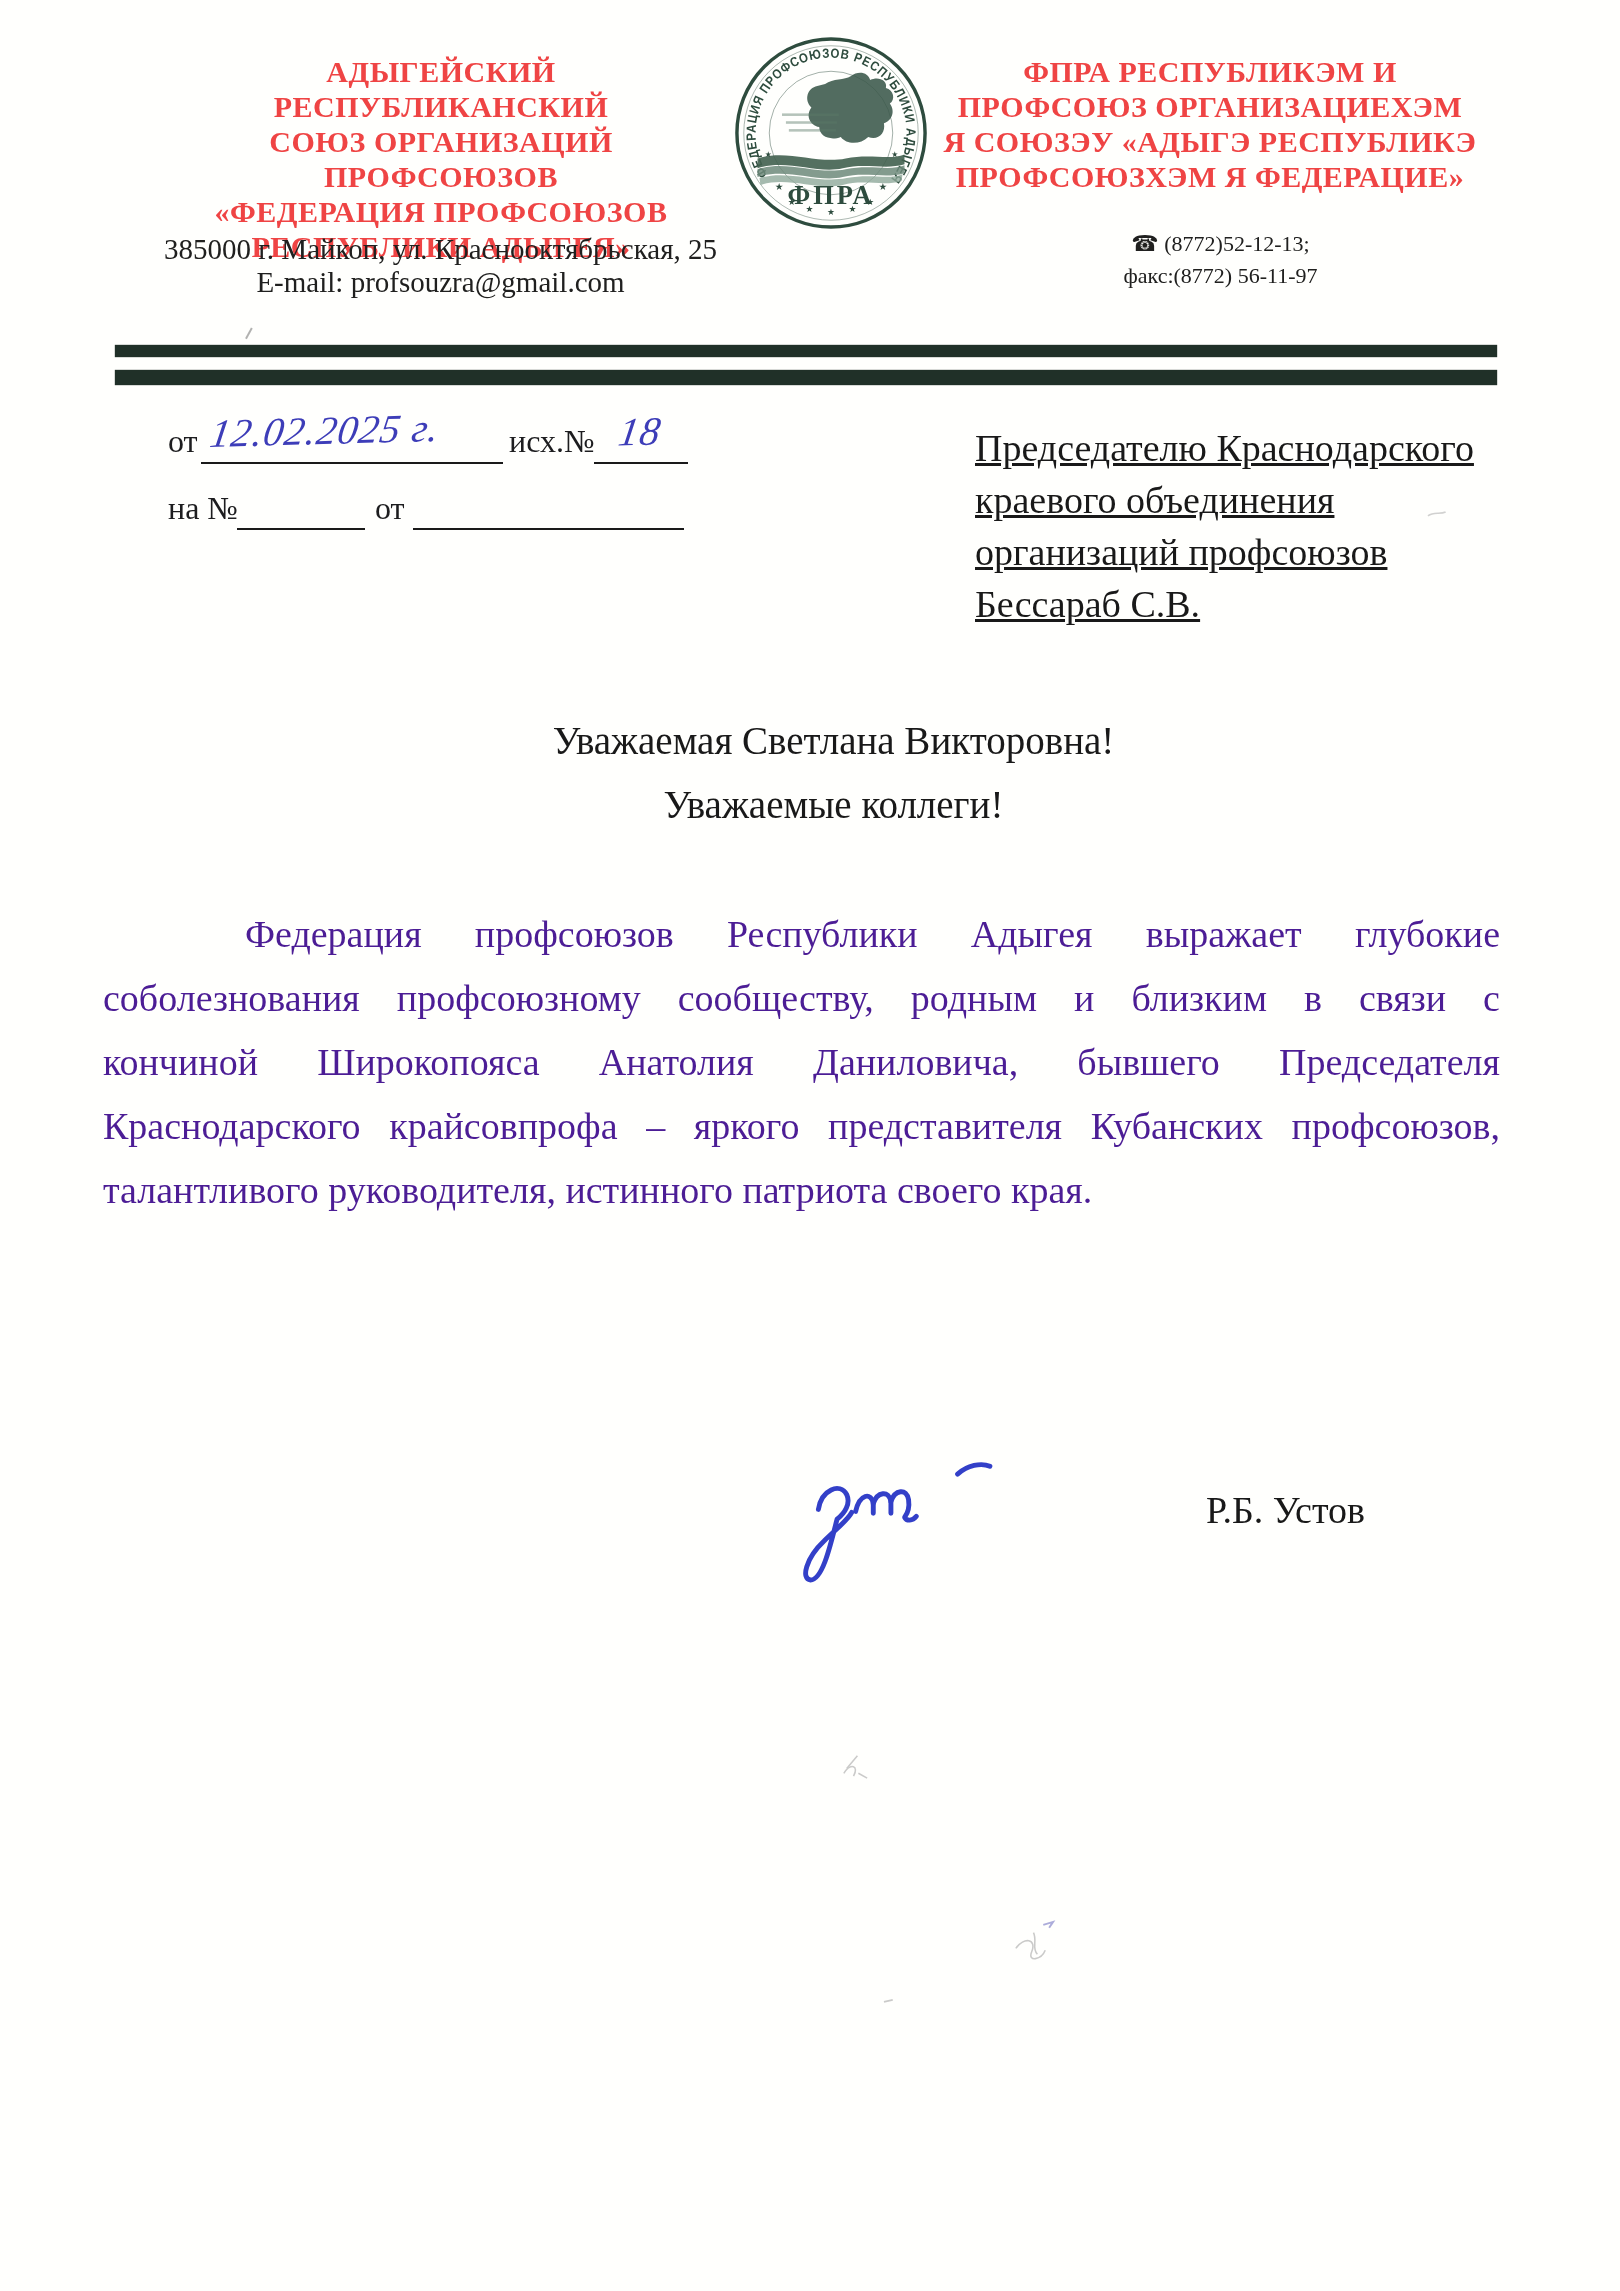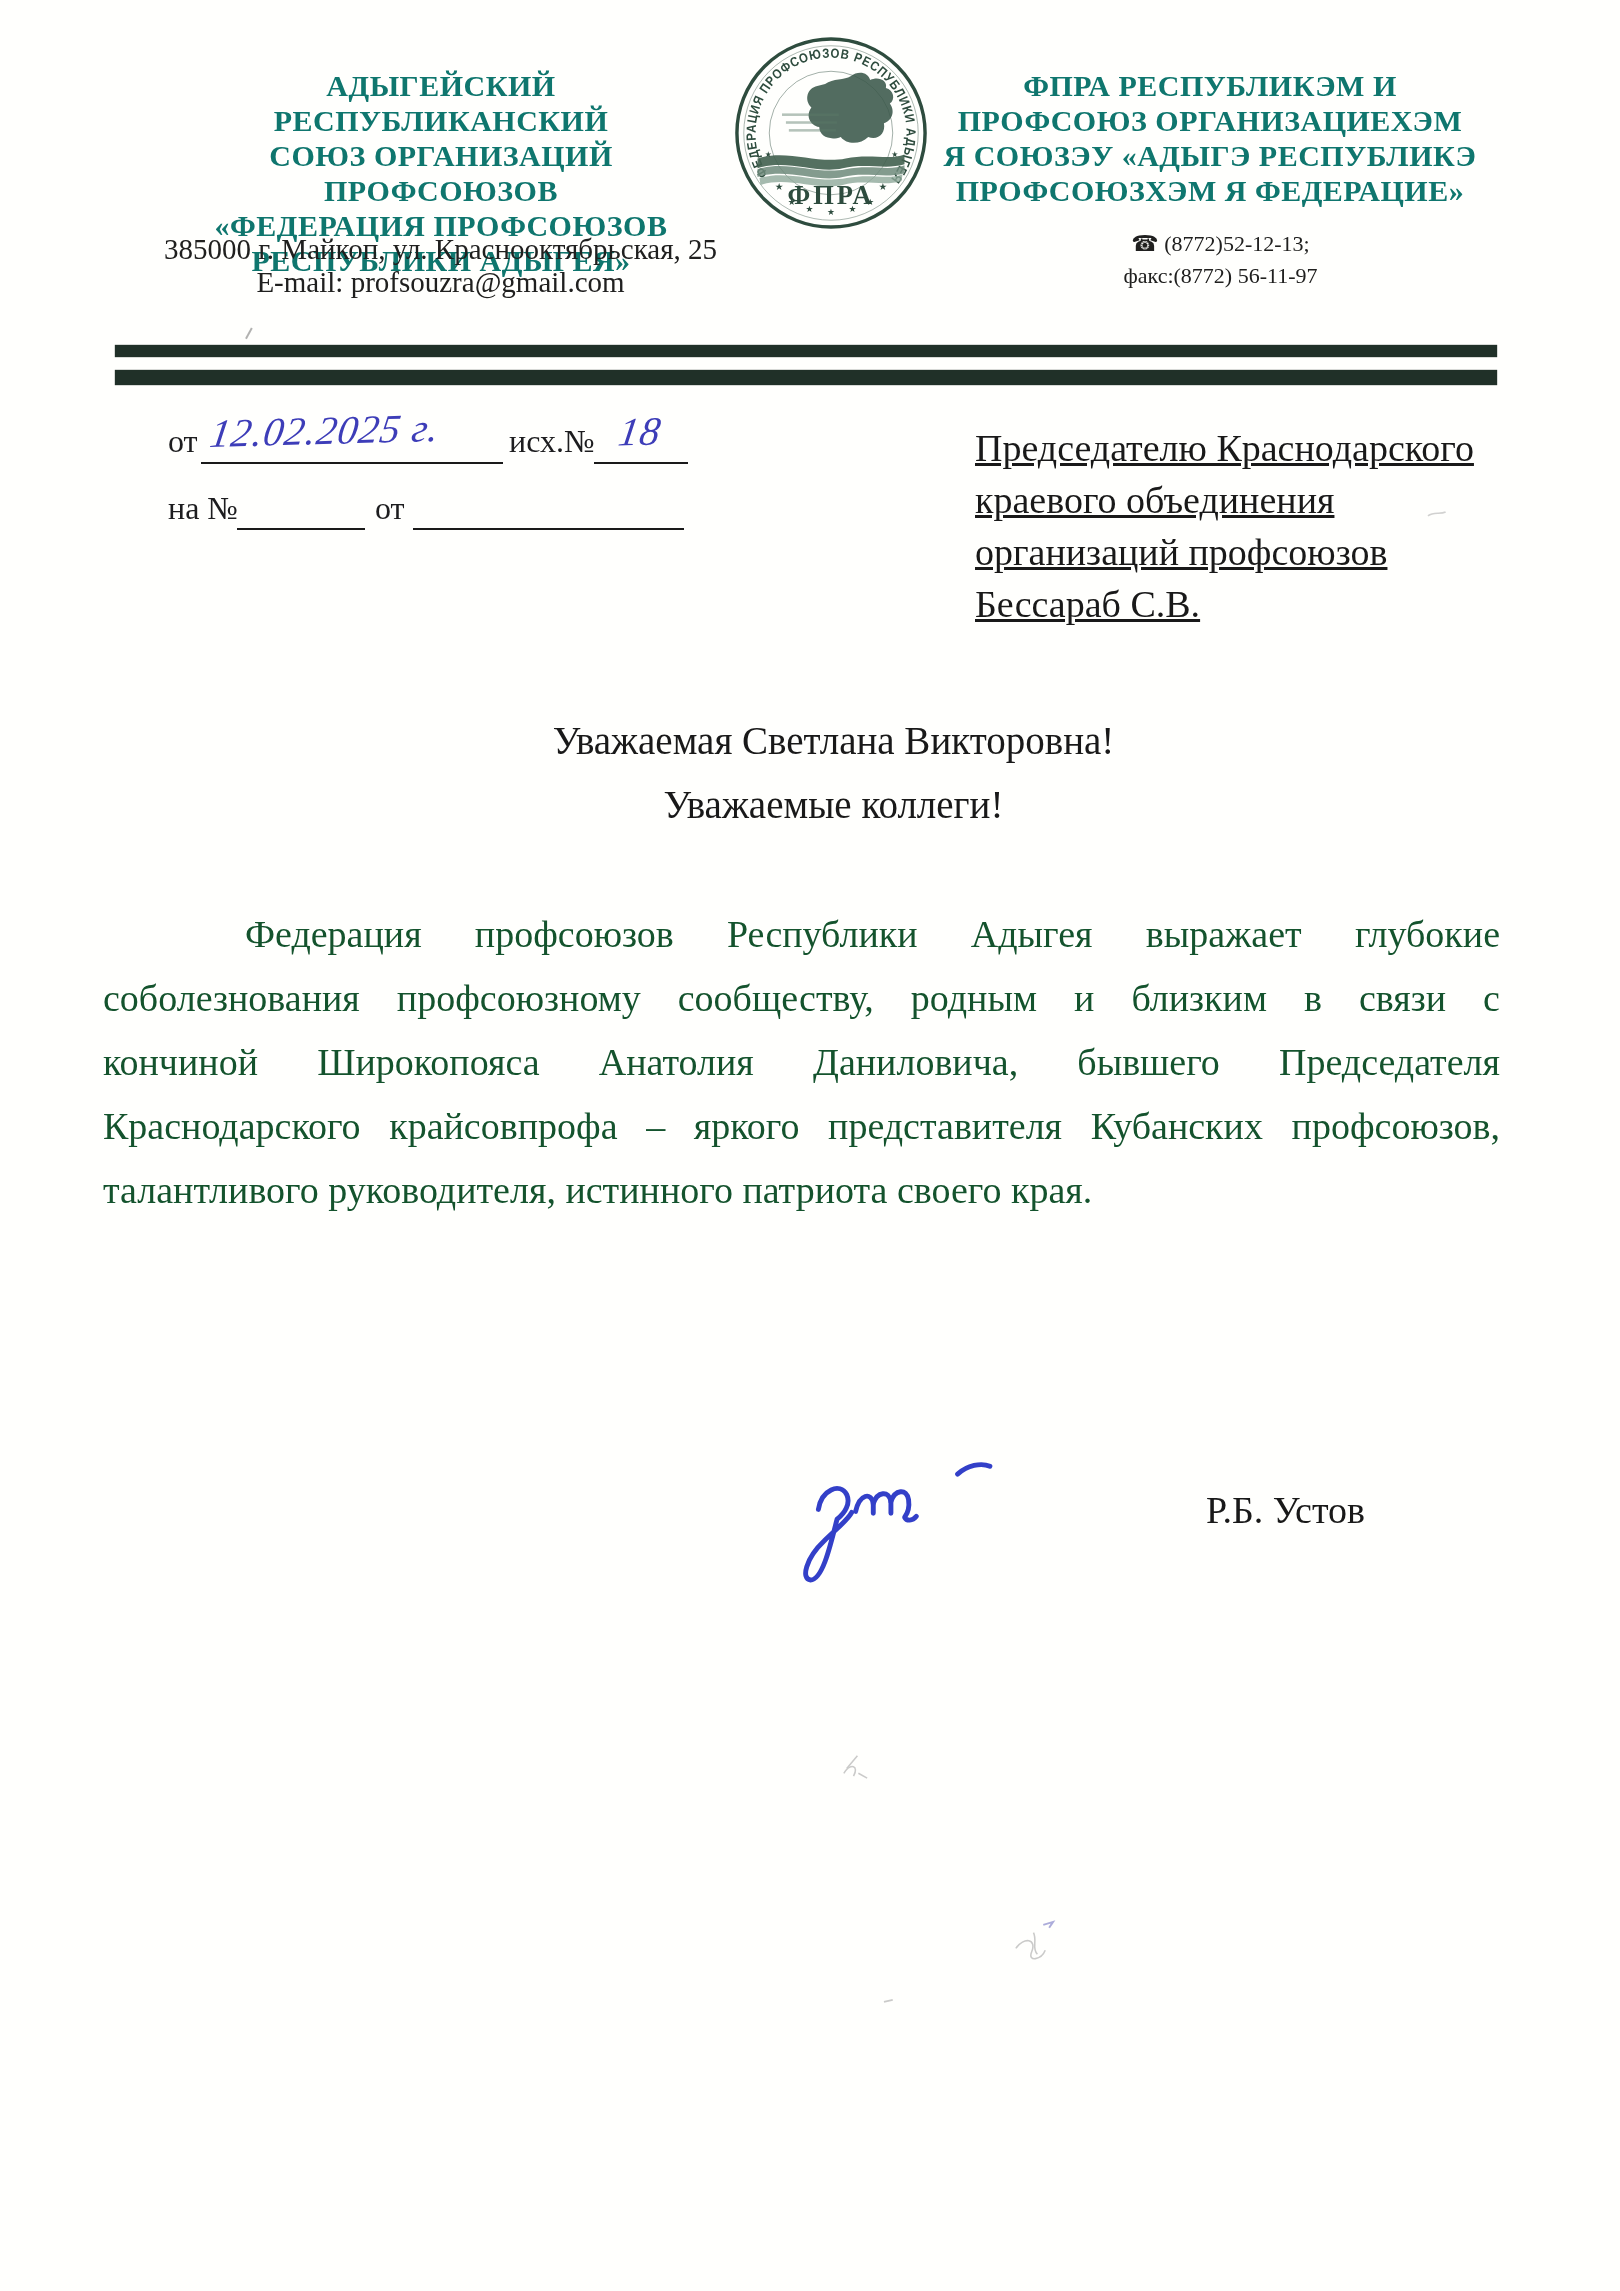--- a/index.html
+++ b/index.html
@@ -6,22 +6,22 @@
   .page{
     position:relative;
     width:1620px;height:2292px;
     margin:0 auto;
     background:#fffffd;
     font-family:"Liberation Serif","DejaVu Serif",serif;
     color:#1d1d1f;
     overflow:hidden;
   }
   
-  .org{position:absolute;top:68px;text-align:center;font-weight:bold;
-       font-size:30px;line-height:35px;color:#0f766e;letter-spacing:0.5px;}
+  .org{position:absolute;top:54px;text-align:center;font-weight:bold;
+       font-size:30px;line-height:35px;color:#ef4444;letter-spacing:0.5px;}
   .org-left{left:157px;width:568px;}
   .org-right{left:926px;width:568px;}
   .contact-left{position:absolute;left:127px;top:233px;width:627px;text-align:center;
        font-size:29px;line-height:33px;color:#20201f;}
   .contact-left .email-addr{}
   .contact-right{position:absolute;left:1044px;top:228px;width:353px;text-align:center;
        font-size:22px;line-height:32px;color:#20201f;}
   .logo{position:absolute;left:733px;top:35px;width:196px;height:196px;}
   
   .rule{position:absolute;left:115px;width:1382px;background:#203028;
@@ -35,21 +35,21 @@
         font-style:italic;font-size:40px;letter-spacing:1px;
         transform:skewX(-10deg) rotate(-1.5deg);white-space:nowrap;}
   
   .recipient{position:absolute;left:975px;top:422px;width:529px;
         font-size:38px;line-height:52px;color:#191919;text-decoration:underline;}
   
   .salutation{position:absolute;left:167px;width:1333px;text-align:center;
         font-size:39px;color:#191919;}
   
   .letter-body{position:absolute;left:103px;top:902px;width:1397px;
-        font-size:38px;color:#14532d;}
+        font-size:38px;color:#4c1d95;}
   .bline{height:64px;line-height:64px;white-space:nowrap;}
   .bline.just{text-align:justify;text-align-last:justify;white-space:normal;}
   .bline.indent{text-indent:142px;}
   
   .sig-title{position:absolute;left:167px;top:1475px;width:549px;
         font-size:38px;line-height:57px;color:#191919;}
   .sig-name{position:absolute;left:1206px;top:1488px;font-size:38px;color:#191919;}
   .sig-scrawl{position:absolute;left:789px;top:1433px;width:245px;height:196px;}
   
   .artifact{position:absolute;opacity:.45;}

